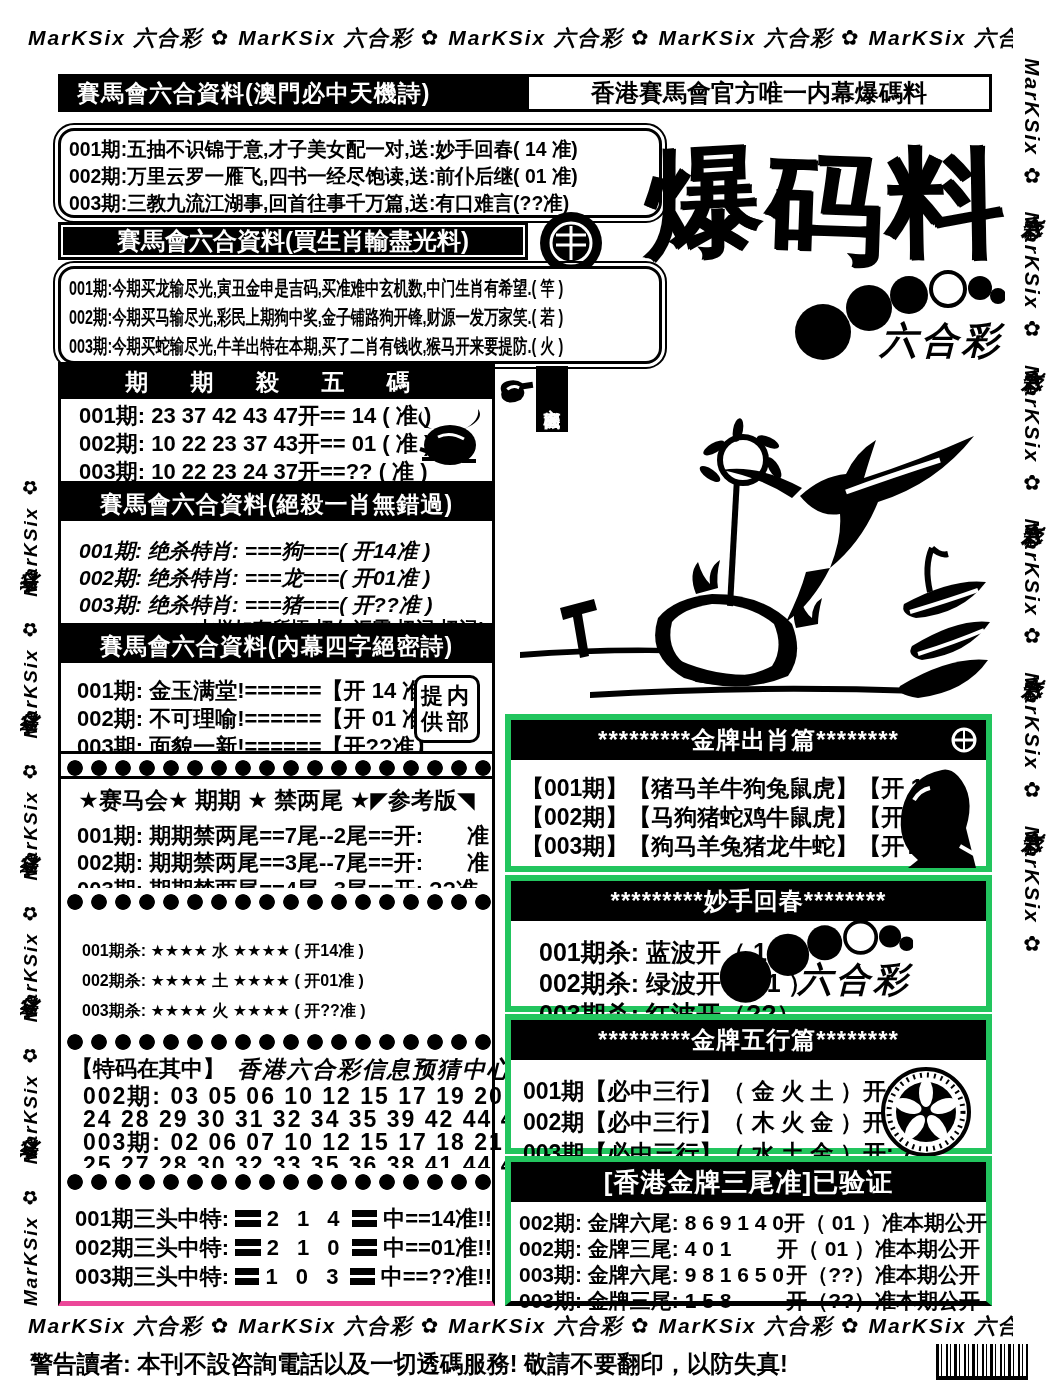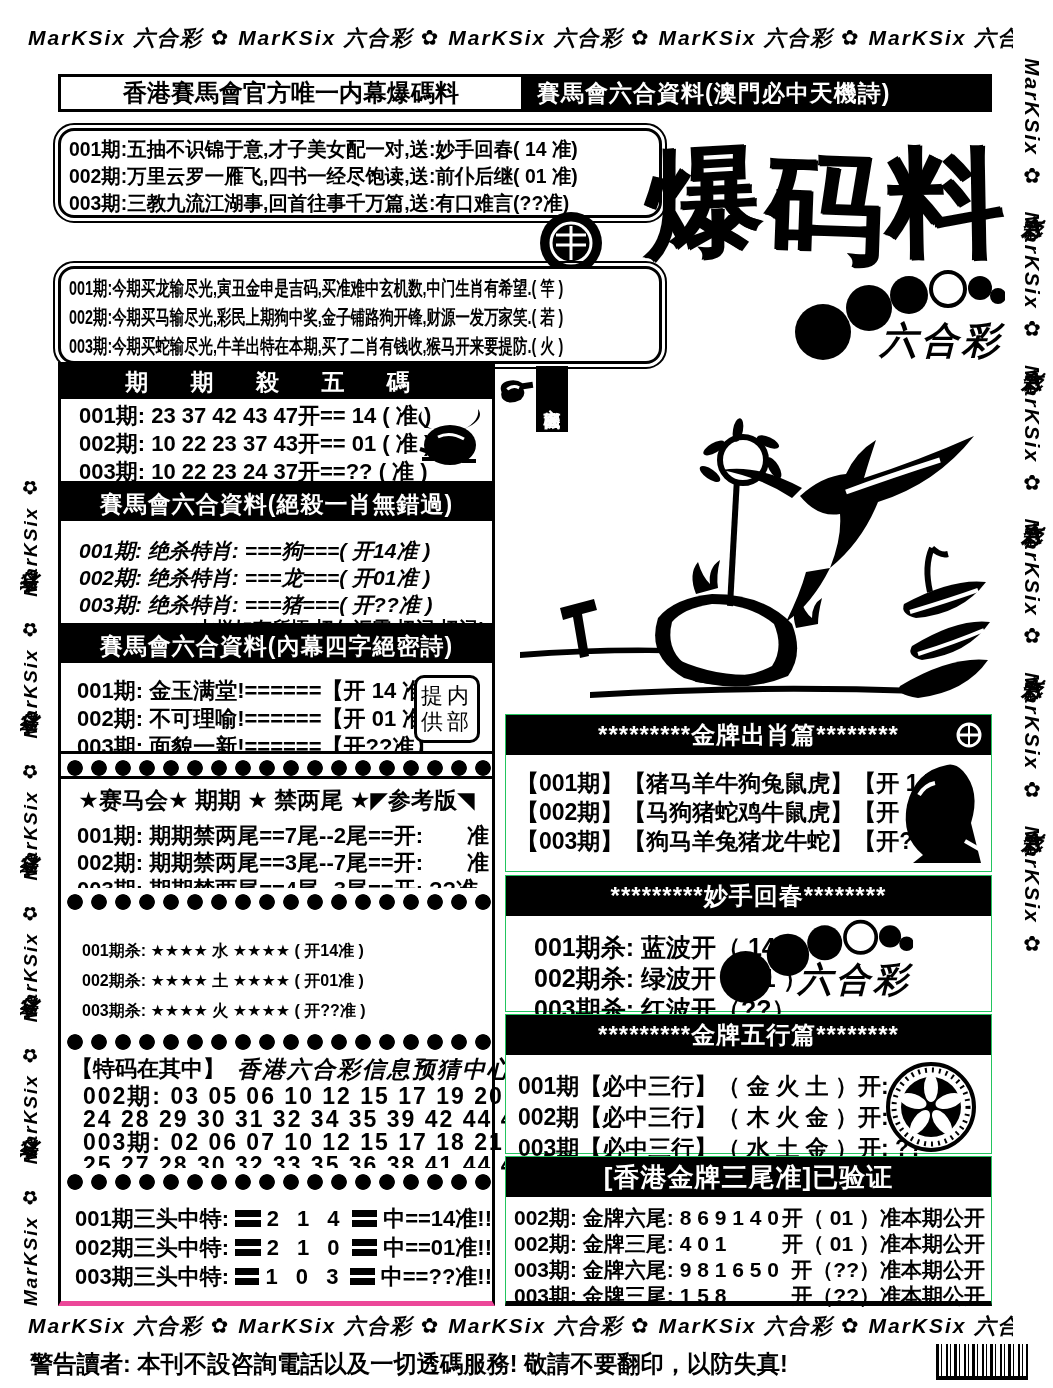--- a/index.html
+++ b/index.html
@@ -105,21 +105,21 @@
   #box-texiao .lrow { font-size:21px; line-height:27px; padding-left:18px;font-style:italic; }
   #box-texiao .rows { padding-top:16px; }
   #texiao-footer { font-size:19px; font-weight:bold; text-align:right; padding-right:8px; line-height:22px; }
 
   #box-sizi   { top:626px; height:128px; }
   #box-sizi .lrow { font-size:22px; line-height:28px; padding-left:16px; }
   #box-sizi .rows { padding-top:14px; }
   #neibu-stamp {
     position:absolute; right:12px; top:46px; width:66px; height:68px;
     border:3px solid #000; border-radius:10px; display:flex; flex-direction:column;
-    align-items:center; justify-content:center; font-weight:normal; font-size:22px; line-height:26px;
+    align-items:center; justify-content:center; font-weight:bold; font-size:22px; line-height:26px;
     letter-spacing:4px; background:#fff;
   }
 
   .wave {
     position:absolute; left:58px; width:437px; height:22px;
     border-left:3px solid #000; border-right:3px solid #000; background:#fff;
     background-image:
       radial-gradient(circle at 50% 62%, #000 42%, transparent 46%),
       radial-gradient(circle at 38% 22%, #fff 16%, transparent 19%);
     background-size:24px 21px; background-repeat:repeat-x; background-position:2px 100%;
@@ -152,21 +152,21 @@
   
   #illustration { position:absolute; left:500px; top:356px; width:492px; height:352px; }
   #xuanji-stamp {
     position:absolute; left:536px; top:366px; width:32px; height:66px; background:#000; color:#fff;
     writing-mode:vertical-rl; text-orientation:upright; font-size:17px; font-weight:bold;
     display:flex; align-items:center; justify-content:center; letter-spacing:2px;
   }
   #hand-glyph { position:absolute; left:498px; top:376px; font-size:38px; transform:rotate(-8deg); }
 
   
-  .rbox { position:absolute; left:505px; width:487px; border:1px solid #22c55e; background:#fff; }
+  .rbox { position:absolute; left:505px; width:487px; border:6px solid #22c55e; background:#fff; }
   .rbox .bar-title { height:40px; font-size:24px; letter-spacing:1px; position:relative; }
   .rrow { font-weight:bold; white-space:nowrap; }
 
   #box-gold1 { top:714px; height:158px; }
   #box-gold1 .rows { padding:14px 0 0 10px; }
   #box-gold1 .rrow { font-size:23px; line-height:29px; }
   #silhouette-art { position:absolute; right:4px; top:46px; width:92px; height:106px; }
   #medal-icon { position:absolute; right:8px; top:6px; width:28px; height:28px; }
 
   #box-gold2 { top:875px; height:137px; }
@@ -199,22 +199,22 @@
 <body>
 
 <div id="page">
 
   <div id="strip-top" class="strip-h">MarKSix 六合彩 ✿ MarKSix 六合彩 ✿ MarKSix 六合彩 ✿ MarKSix 六合彩 ✿ MarKSix 六合彩 ✿</div>
   <div id="strip-bottom" class="strip-h">MarKSix 六合彩 ✿ MarKSix 六合彩 ✿ MarKSix 六合彩 ✿ MarKSix 六合彩 ✿ MarKSix 六合彩 ✿</div>
   <div id="strip-left" class="strip-v">MarKSix ✿ 六合彩 MarKSix ✿ 六合彩 MarKSix ✿ 六合彩 MarKSix ✿ 六合彩 MarKSix ✿ 六合彩 MarKSix ✿</div>
   <div id="strip-right" class="strip-v">MarKSix ✿ 六合彩 MarKSix ✿ 六合彩 MarKSix ✿ 六合彩 MarKSix ✿ 六合彩 MarKSix ✿ 六合彩 MarKSix ✿</div>
 
   <div id="header-bar">
+    <div id="header-left">賽馬會六合資料(澳門必中天機詩)</div>
     <div id="header-right">香港賽馬會官方唯一内幕爆碼料</div>
-    <div id="header-left">賽馬會六合資料(澳門必中天機詩)</div>
   </div>
 
   <div id="tianji-box" class="poem-box">
     <div class="poem-row">001期:五抽不识锦于意,才子美女配一对,送:妙手回春( 14 准)</div>
     <div class="poem-row">002期:万里云罗一雁飞,四书一经尽饱读,送:前仆后继( 01 准)</div>
     <div class="poem-row">003期:三教九流江湖事,回首往事千万篇,送:有口难言(??准)</div>
   </div>
 
   <div id="brand-title">
     <span class="c0">爆</span>
@@ -227,20 +227,21 @@
       <circle cx="30" cy="64" r="28" fill="#000"></circle>
       <circle cx="76" cy="40" r="23" fill="#000"></circle>
       <circle cx="116" cy="27" r="19" fill="#000"></circle>
       <circle cx="155" cy="21" r="17" fill="none" stroke="#000" stroke-width="4"></circle>
       <circle cx="187" cy="20" r="12" fill="#000"></circle>
       <circle cx="205" cy="28" r="8" fill="#000"></circle>
     </svg>
     <div class="logo-text">六合彩</div>
   </div>
 
+  <div id="shengxiao-bar" class="black-bar">賽馬會六合資料(買生肖輸盡光料)</div>
   <div id="seal-stamp">
     <svg width="46" height="46" viewBox="0 0 46 46">
       <circle cx="23" cy="23" r="20" fill="none" stroke="#fff" stroke-width="3"></circle>
       <line x1="23" y1="6" x2="23" y2="40" stroke="#fff" stroke-width="3"></line>
       <line x1="8" y1="15" x2="38" y2="15" stroke="#fff" stroke-width="3"></line>
       <line x1="8" y1="25" x2="38" y2="25" stroke="#fff" stroke-width="3"></line>
     </svg>
   </div>
 
   <div id="shengxiao-box" class="poem-box">

